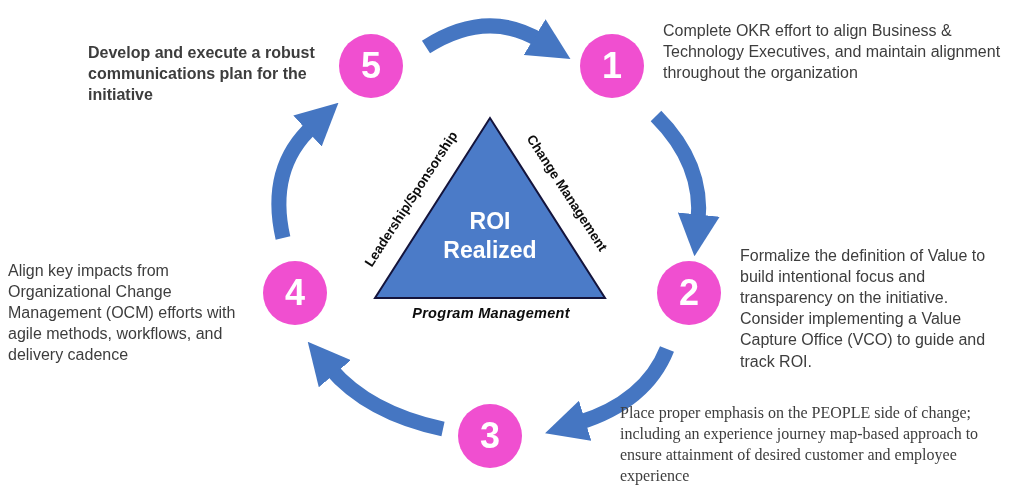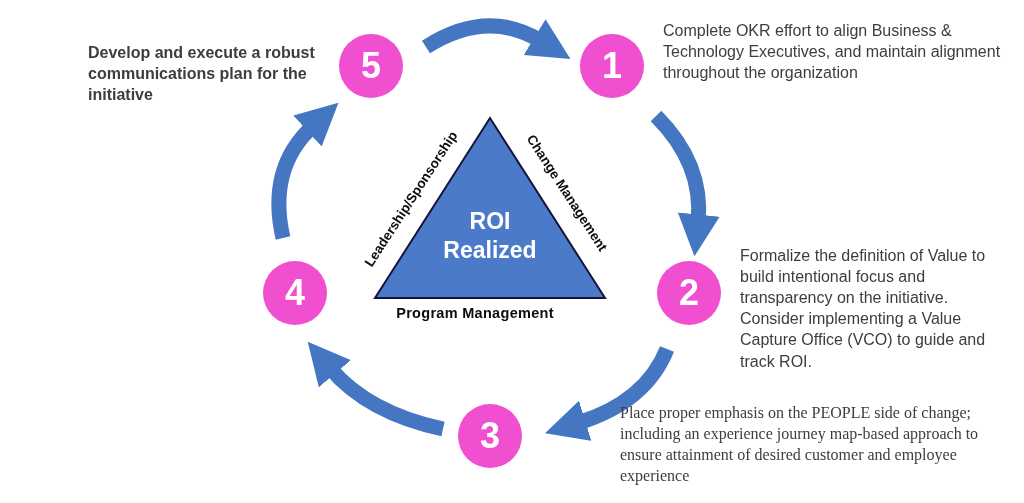--- a/index.html
+++ b/index.html
@@ -40,21 +40,21 @@
   .n2 { left:740px; top:245px; width:262px; }
   .n3 { left:620px; top:402px; width:398px;font-family:Liberation Serif, serif; }
   .n4 { left:8px;   top:260px; width:248px; }
   .n5 { left:88px;  top:42px;  width:238px;font-weight:bold; }
 
   .tri-label {
     position:absolute; font-weight:bold; color:#0d0d0d; white-space:nowrap;
   }
   .tri-left  { left:411px; top:199px; transform:translate(-50%,-50%) rotate(-57deg); font-size:13.5px; }
   .tri-right { left:567px; top:193px; transform:translate(-50%,-50%) rotate(57deg);  font-size:13.5px; }
-  .tri-bottom{ left:475px; top:313px; transform:translate(-50%,-50%); font-size:14.5px; letter-spacing:0.3px; }
+  .tri-bottom{ left:491px; top:313px; transform:translate(-50%,-50%); font-size:14.5px; letter-spacing:0.3px;font-style:italic; }
 
   .center-label {
     position:absolute; left:490px; top:236px; transform:translate(-50%,-50%);
     color:#ffffff; font-weight:bold; font-size:23px; line-height:1.25;
     text-align:center; white-space:nowrap;
   }
   .center-label span { display:block; }
 </style>
 </head>
 <body>
@@ -89,20 +89,21 @@
   <div class="step-circle c4">
     <span>4</span>
   </div>
   <div class="step-circle c5">
     <span>5</span>
   </div>
 
   <div class="note n1">Complete OKR effort to align Business &amp; Technology Executives, and maintain alignment throughout the organization</div>
   <div class="note n2">Formalize the definition of Value to build intentional focus and transparency on the initiative. Consider implementing a Value Capture Office (VCO) to guide and track ROI.</div>
   <div class="note n3">Place proper emphasis on the PEOPLE side of change; including an experience journey map-based approach to ensure attainment of desired customer and employee experience</div>
+  <div class="note n4">Align key impacts from Organizational Change Management (OCM) efforts with agile methods, workflows, and delivery cadence</div>
   <div class="note n5">Develop and execute a robust communications plan for the initiative</div>
 
   <div class="tri-label tri-left">Leadership/Sponsorship</div>
   <div class="tri-label tri-right">Change Management</div>
   <div class="tri-label tri-bottom">Program Management</div>
 
   <div class="center-label">
     <span>ROI</span>
     <span>Realized</span>
   </div>

